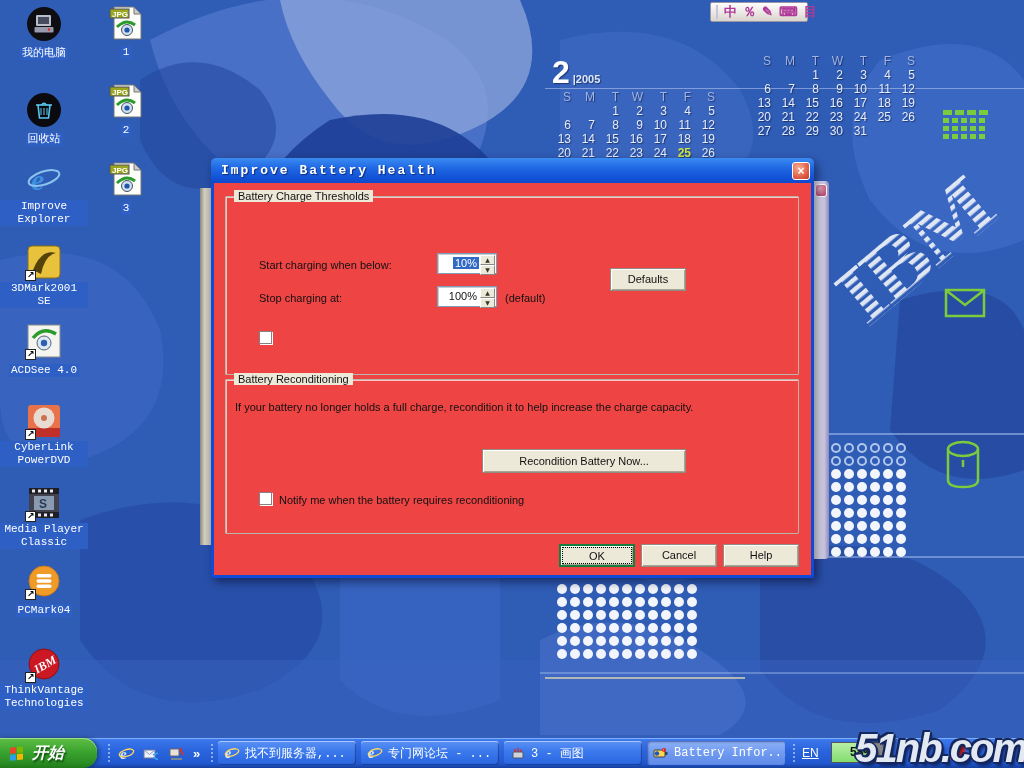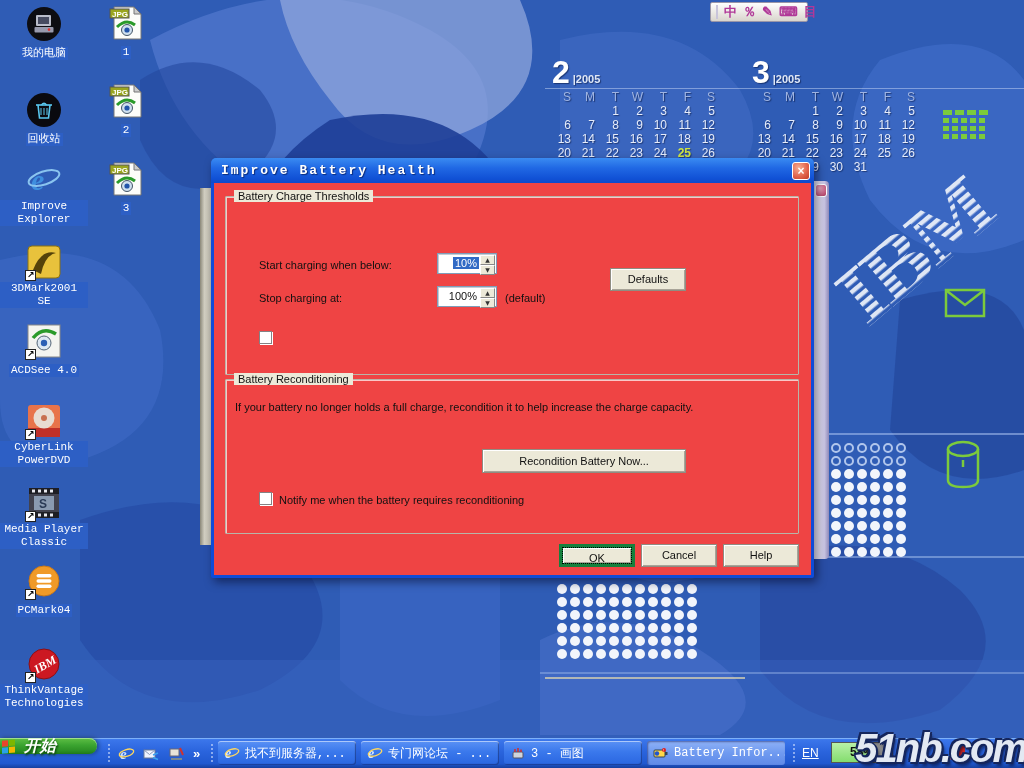--- a/index.html
+++ b/index.html
@@ -70,30 +70,30 @@
   .spin .val { position:absolute; right:17px; top:3px; padding:0 2px; }
   .spin .val.sel { background:#316ac5; color:#fff; }
   .spinbtns { position:absolute; right:1px; top:1px; width:15px; height:17px; display:flex; flex-direction:column; }
   .spinbtns div { flex:1; background:#ece9d8; border:1px solid; border-color:#fff #888 #888 #fff;
     font:6px "DejaVu Sans",sans-serif; color:#333; text-align:center; line-height:8px; }
   .cb { position:absolute; width:13px; height:13px; background:#fff; border:1px solid #848284;
     box-shadow:inset 1px 1px 0 #6a6a6a00, 1px 1px 0 #fff; }
   .btn { position:absolute; background:#ece9d8; border:1px solid #8f8d82;
     box-shadow:inset 1px 1px 0 #fff, inset -1px -1px 0 #a8a498;
     font:11px "Liberation Sans",sans-serif; color:#111; text-align:center; cursor:default; }
-  .btn.default { border:4px solid #15803d; outline:1px dotted #000; outline-offset:-4px; }
+  .btn.default { border:2px solid #15803d; outline:1px dotted #000; outline-offset:-4px; }
 
   
   #taskbar { position:absolute; left:0; top:738px; width:1024px; height:30px; z-index:20;
     background:linear-gradient(#4584f4,#3a75ea 8%,#2a64dd 45%,#2058cf 85%,#163f9e);
     box-shadow:inset 0 1px 0 #7db0f8; }
-  #startbtn { position:absolute; left:0; top:0; width:97px; height:16px; border-radius:0 14px 14px 0;
+  #startbtn { position:absolute; left:0; top:0; width:97px; height:30px; border-radius:0 14px 14px 0;
     background:linear-gradient(#5fbf45,#3ba430 45%,#2c8f24 80%,#1f7a19);
     box-shadow:inset 0 1px 0 #9fdf8a, 2px 0 4px rgba(0,20,0,.4);
-    display:flex; align-items:center; gap:6px; padding:0 14px 0 0; cursor:default; }
+    display:flex; align-items:center; gap:6px; padding:0 14px 0 8px; cursor:default; }
   #startbtn .slabel { color:#fff; font:bold italic 16px "Liberation Sans",sans-serif; text-shadow:1px 2px 2px #0c4a0c; }
   .ql { position:absolute; top:7px; width:17px; height:17px; }
   .ql svg { width:100%; height:100%; display:block; }
   .tgrip { position:absolute; top:6px; width:3px; height:18px; border-left:2px dotted rgba(220,232,255,.55); }
   .task { position:absolute; top:3px; width:138px; height:24px; border-radius:3px;
     background:linear-gradient(#5a91f5,#3a78ec 45%,#2a66e0);
     box-shadow:inset 0 1px 0 rgba(255,255,255,.5), inset -1px -1px 1px rgba(0,0,40,.4);
     display:flex; align-items:center; gap:5px; padding:0 6px; color:#fff;
     font:12px "Liberation Mono",monospace; white-space:nowrap; overflow:hidden; cursor:default; }
   .task.active { background:linear-gradient(#8fb2f7,#6f9af0 50%,#5f8ae8);
@@ -227,21 +227,20 @@
           <span>27</span>
           <span>28</span>
           <span></span>
           <span></span>
           <span></span>
           <span></span>
           <span></span>
         </div>
       </div>
       <div class="cal" style="left: 752px;">
-        <div class="cal-title"><span class="cal-m">3</span><span class="cal-y">|2005</span></div>
         <div class="cal-grid">
           <span class="hd">S</span>
           <span class="hd">M</span>
           <span class="hd">T</span>
           <span class="hd">W</span>
           <span class="hd">T</span>
           <span class="hd">F</span>
           <span class="hd">S</span>
           <span></span>
           <span></span>

